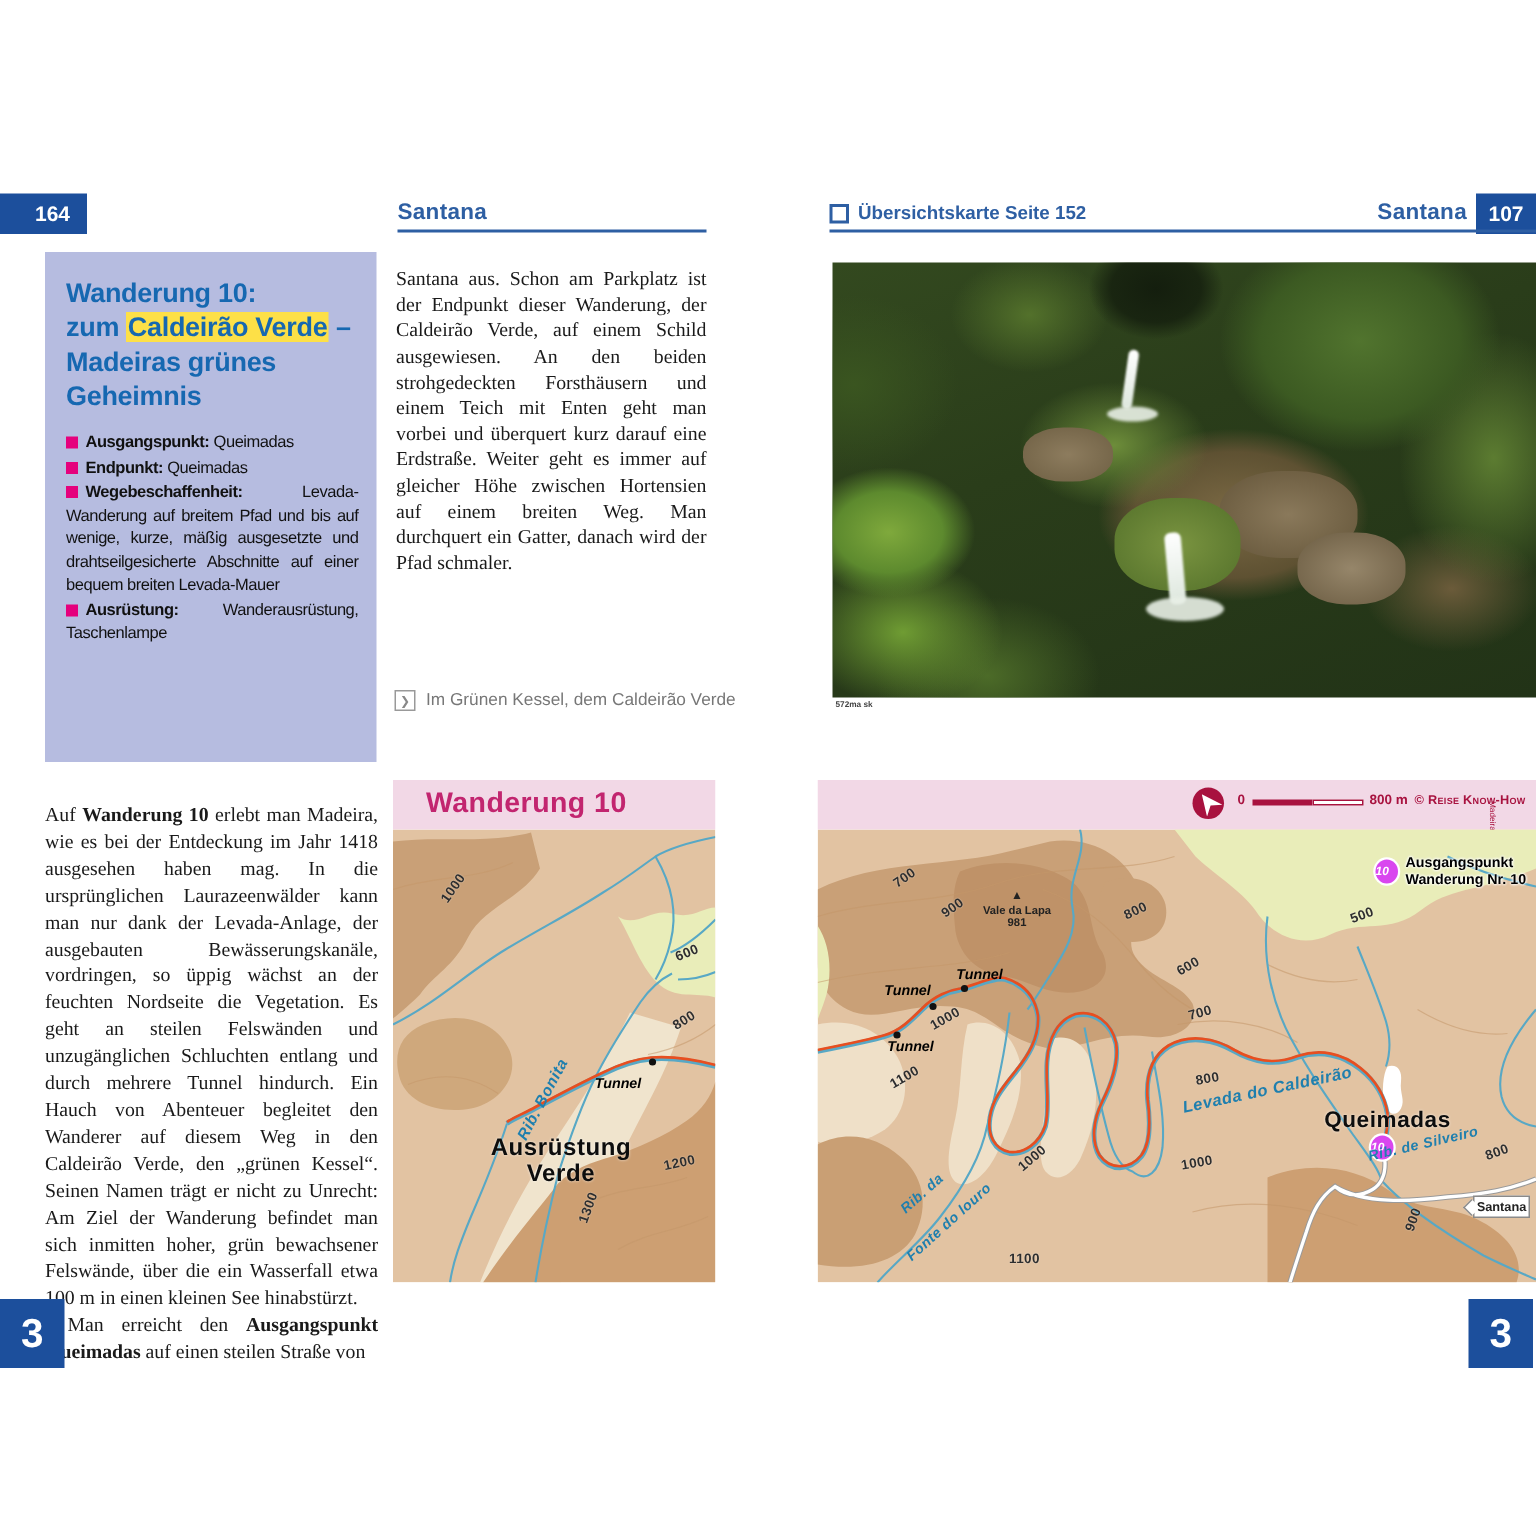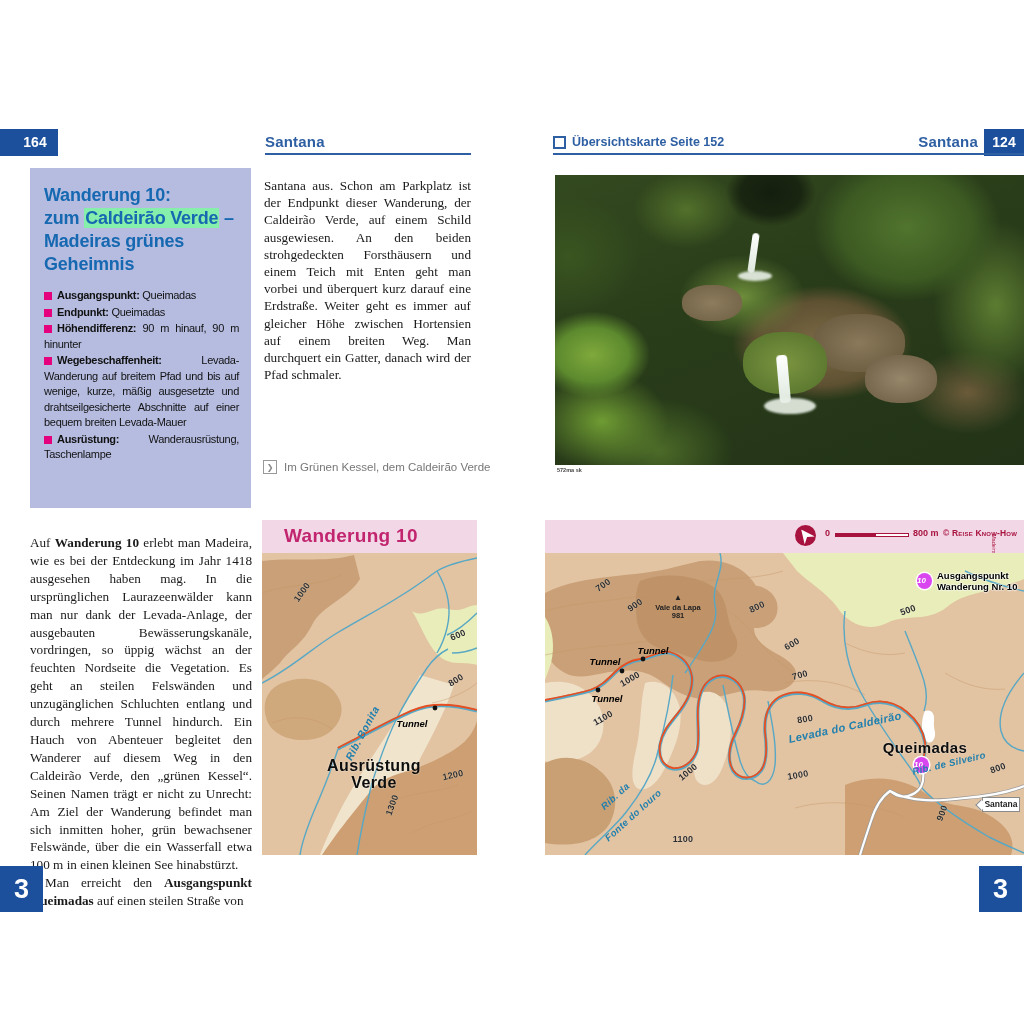--- a/index.html
+++ b/index.html
@@ -15,21 +15,21 @@
   .corner-l{left:0;} .corner-r{left:979px;}
   .colhead{position:absolute;color:#2e5fa3;font:bold 15px "Liberation Sans",sans-serif;letter-spacing:.2px;}
   .rule{position:absolute;height:2px;background:#2e5fa3;}
   .maplink{position:absolute;left:553px;top:135px;color:#2e5fa3;
            font:bold 12.5px "Liberation Sans",sans-serif;display:flex;align-items:center;gap:6px;}
   .sq-icon{display:inline-block;width:9px;height:9px;border:2px solid #2e5fa3;background:#fff;}
   
   .infobox{position:absolute;left:30px;top:168px;width:221px;height:340px;background:#b6bce0;
            box-sizing:border-box;padding:16px 12px 10px 14px;}
   .ib-title{color:#1668b1;font:bold 18px/23px "Liberation Sans",sans-serif;letter-spacing:-.2px;}
-  .hl{background:#86efac;padding:0 1px;}
+  .hl{background:#fde047;padding:0 1px;}
   .ib-list{margin-top:12px;}
   .ib-item{font:11px/15.5px "Liberation Sans",sans-serif;color:#111;text-align:justify;
            letter-spacing:-.3px;margin-bottom:1px;}
   .ib-item b{letter-spacing:-.3px;}
   .bullet{display:inline-block;width:8px;height:8px;background:#e5007d;margin-right:5px;
           vertical-align:-1px;}
   
   .serifcol{position:absolute;font-family:"Liberation Serif",serif;color:#1a1a1a;
             text-align:justify;}
   .col-mid{left:264px;top:177px;width:207px;font-size:13.2px;line-height:17.2px;}
@@ -106,39 +106,38 @@
 
   <div class="tab tab-tl">164</div>
   <div class="colhead" style="left:265px;top:133px;">Santana</div>
   <div class="rule" style="left:265px;top:153px;width:206px;"></div>
 
   <div class="maplink">
     <span class="sq-icon"></span>
     <span>Übersichtskarte Seite 152</span>
   </div>
   <div class="colhead" style="left:853px;top:133px;width:125px;text-align:right;">Santana</div>
-  <div class="tab tab-tr">124</div>
+  <div class="tab tab-tr">107</div>
   <div class="rule" style="left:553px;top:153px;width:471px;"></div>
 
   <div class="infobox">
     <div class="ib-title">
       <span>Wanderung 10:</span><br>
       <span>zum </span><span class="hl">Caldeirão Verde</span><span> –</span><br>
       <span>Madeiras grünes</span><br>
       <span>Geheimnis</span>
     </div>
     <div class="ib-list">
 
         <div class="ib-item"><span class="bullet"></span><b>Ausgangspunkt:</b> <span>Queimadas</span></div>
 
         <div class="ib-item"><span class="bullet"></span><b>Endpunkt:</b> <span>Queimadas</span></div>
 
 
 
-        <div class="ib-item"><span class="bullet"></span><b>Höhendifferenz:</b> <span>90 m hinauf, 90 m hinunter</span></div>
 
         <div class="ib-item"><span class="bullet"></span><b>Wegebeschaffenheit:</b> <span>Levada-Wanderung auf breitem Pfad und bis auf wenige, kurze, mäßig ausgesetzte und drahtseilgesicherte Abschnitte auf einer bequem breiten Levada-Mauer</span></div>
 
         <div class="ib-item"><span class="bullet"></span><b>Ausrüstung:</b> <span>Wanderausrüstung, Taschenlampe</span></div>
       </div>
   </div>
 
   <div class="serifcol col-mid">Santana aus. Schon am Parkplatz ist der Endpunkt dieser Wanderung, der Caldeirão Verde, auf einem Schild ausgewiesen. An den beiden strohgedeckten Forsthäusern und einem Teich mit Enten geht man vorbei und überquert kurz darauf eine Erdstraße. Weiter geht es immer auf gleicher Höhe zwischen Hortensien auf einem breiten Weg. Man durchquert ein Gatter, danach wird der Pfad schmaler.</div>
 
   <div class="caption">

